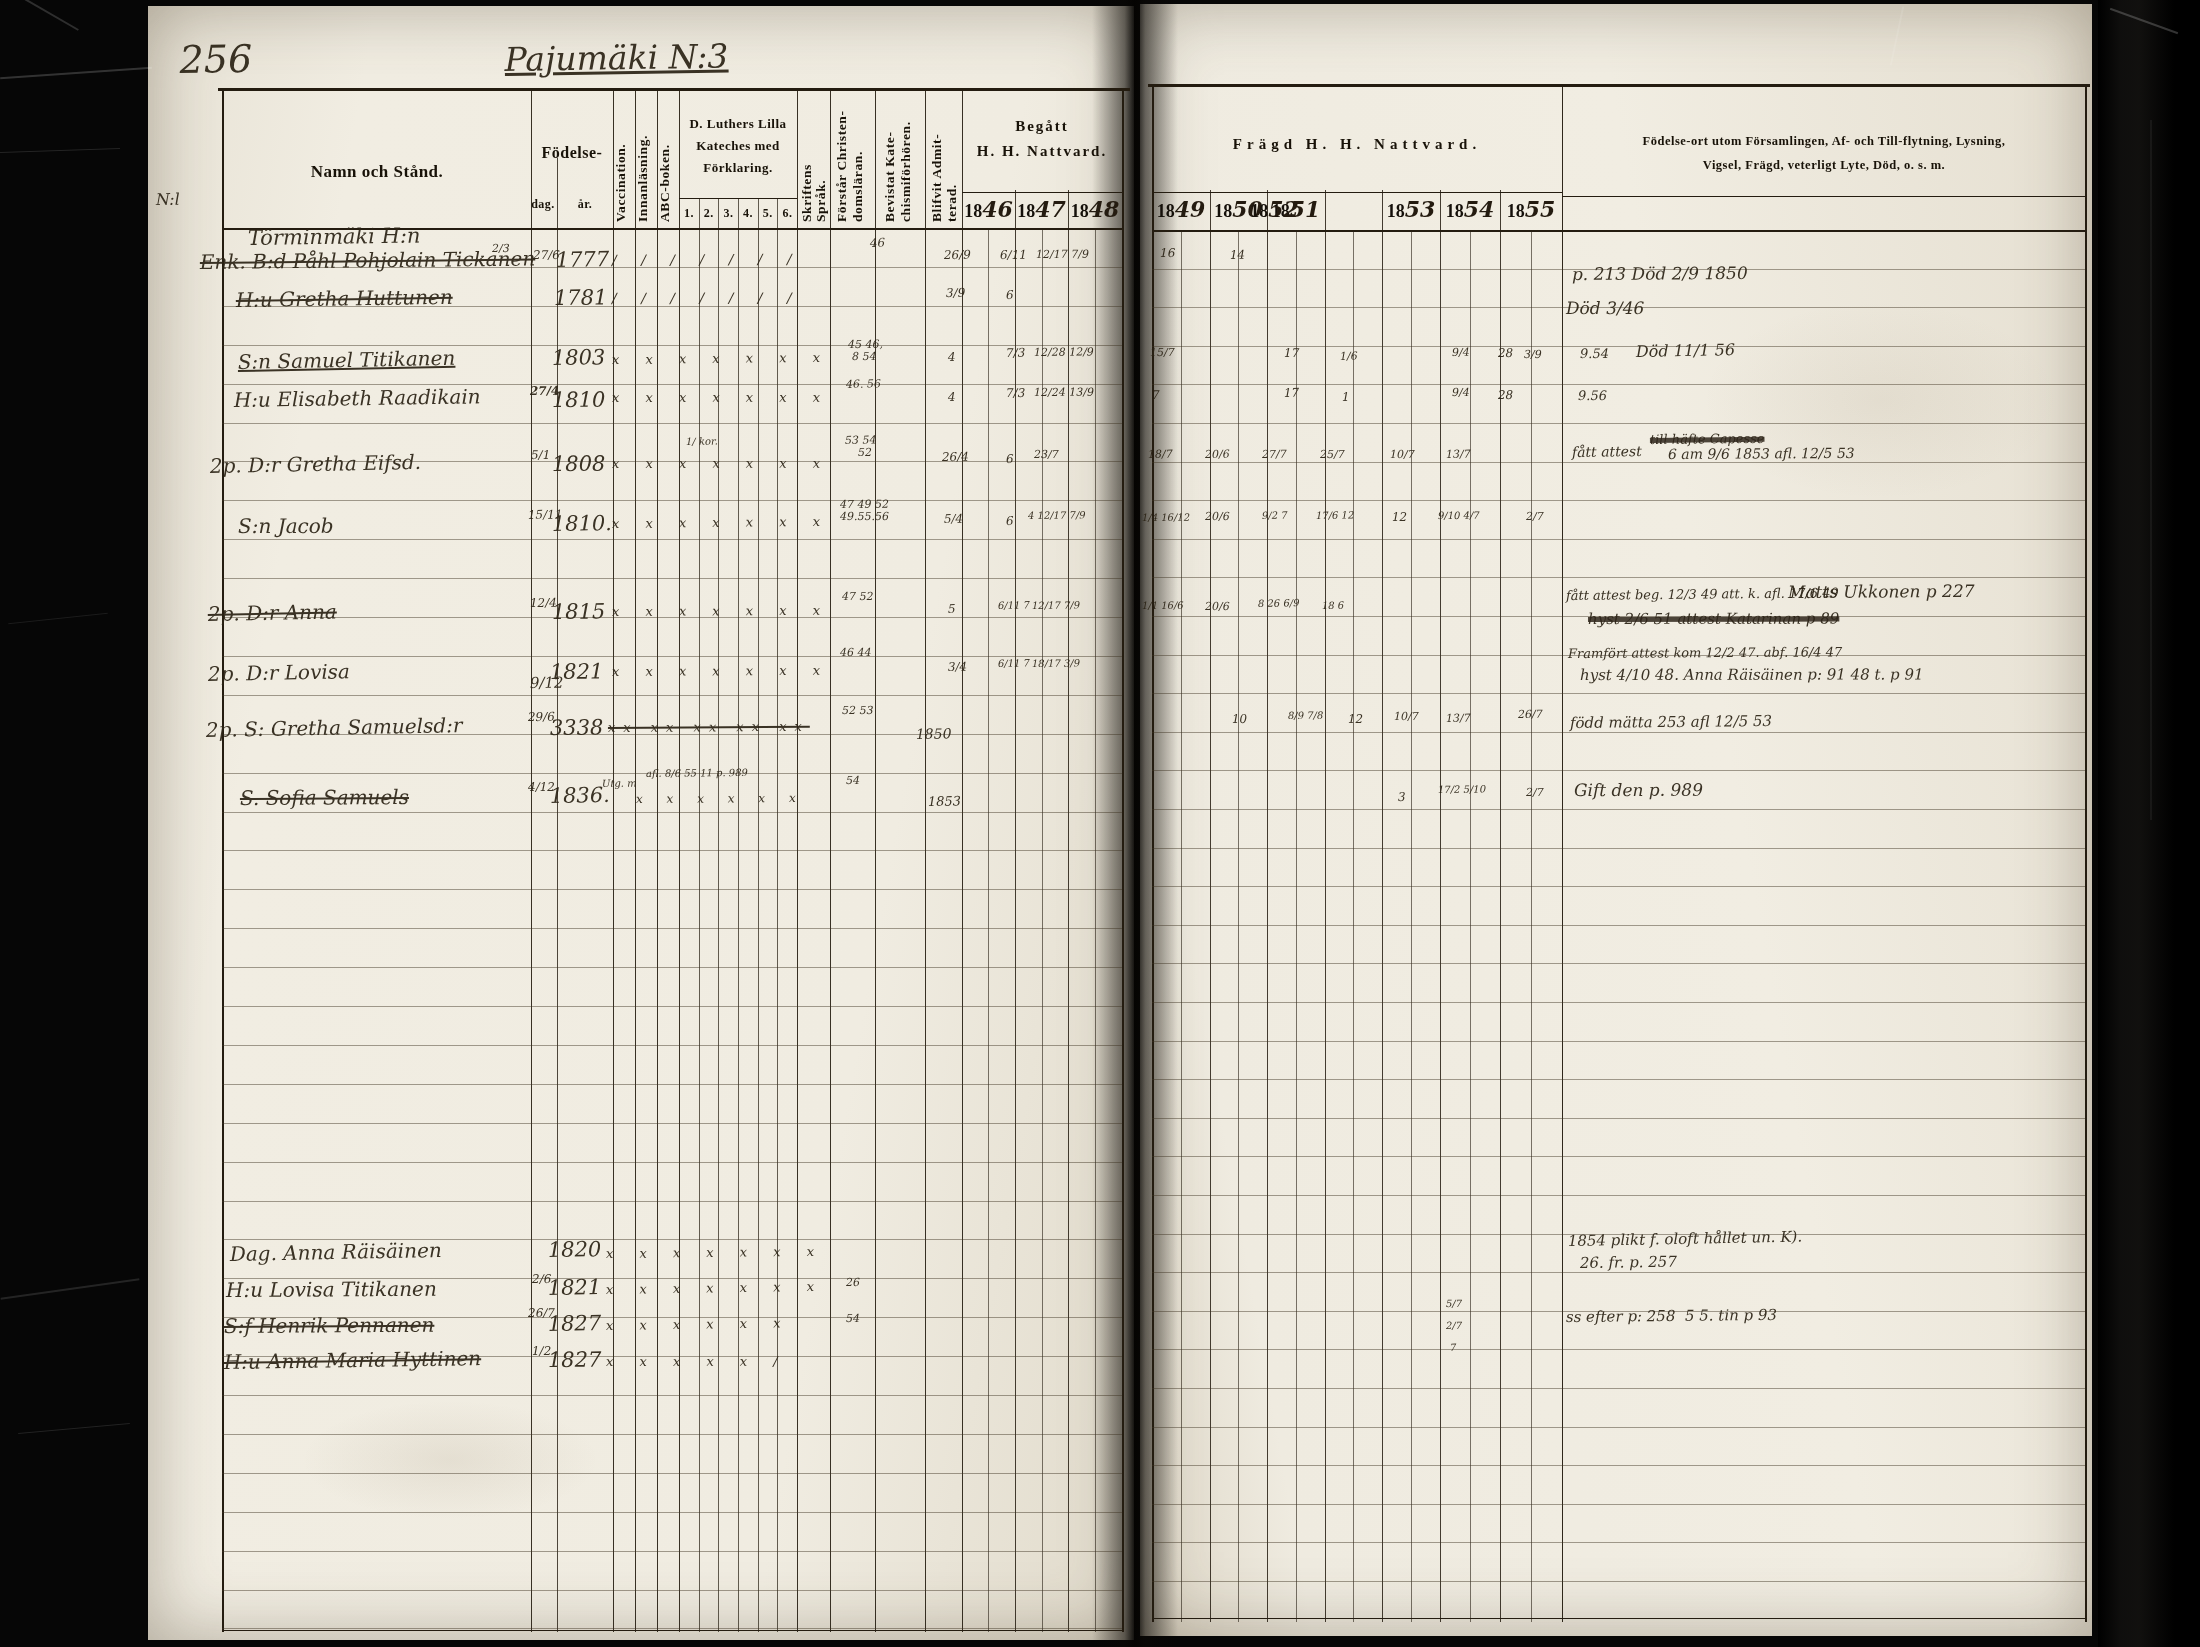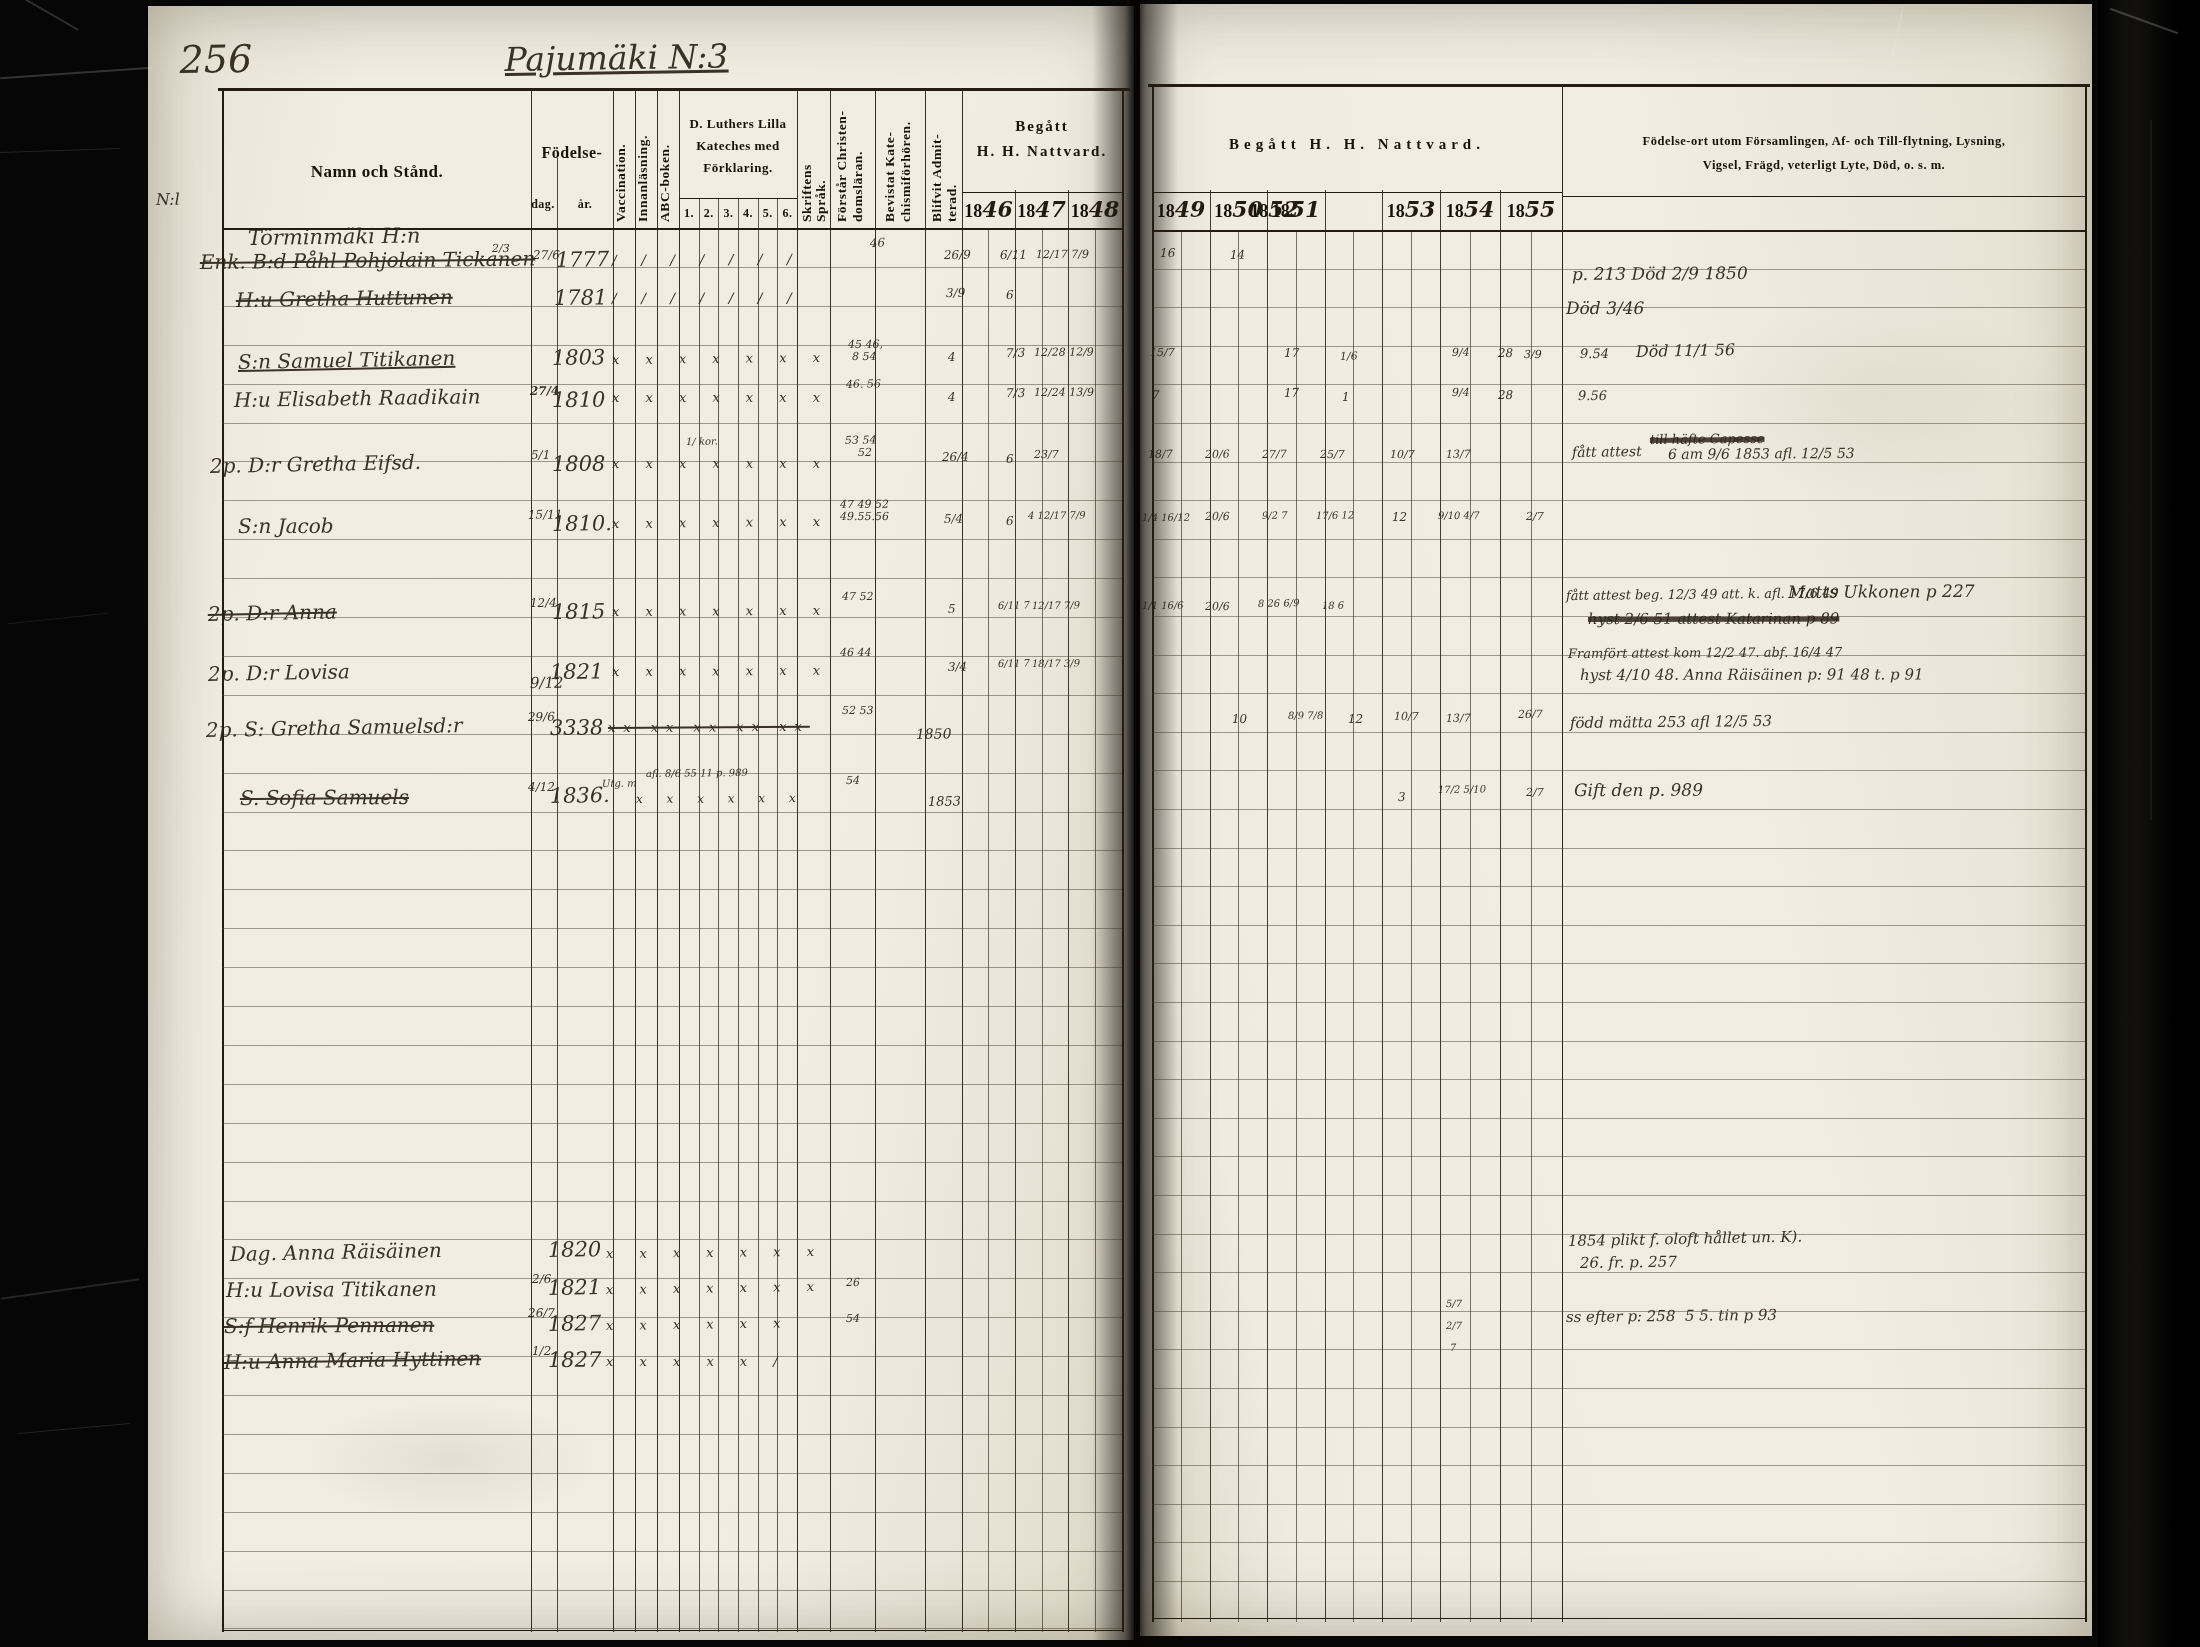--- a/index.html
+++ b/index.html
@@ -62,21 +62,21 @@
   <span class="vlab" style="left:834px;top:96px;height:126px;width:15px;">Förstår Christen-</span>
   <span class="vlab" style="left:850px;top:96px;height:126px;width:15px;">domsläran.</span>
   <span class="vlab" style="left:882px;top:96px;height:126px;width:15px;">Bevistat Kate-</span>
   <span class="vlab" style="left:898px;top:96px;height:126px;width:15px;">chismiförhören.</span>
   <span class="vlab" style="left:929px;top:96px;height:126px;width:15px;">Blifvit Admit-</span>
   <span class="vlab" style="left:944px;top:96px;height:126px;width:15px;">terad.</span>
 
   <span class="plabel pc" style="left:962px;top:118px;width:160px;font-size:15px;letter-spacing:2px;">Begått</span>
   <span class="plabel pc" style="left:962px;top:143px;width:160px;font-size:15px;letter-spacing:2px;">H. H. Nattvard.</span>
 
-  <span class="plabel pc" style="left:1152px;top:136px;width:410px;font-size:15px;letter-spacing:5px;">Begått H. H. Nattvard.</span>
+  <span class="plabel pc" style="left:1152px;top:136px;width:410px;font-size:15px;letter-spacing:5px;">Frägd H. H. Nattvard.</span>
 
   <span class="plabel pc" style="left:1568px;top:134px;width:512px;font-size:12.5px;">Födelse-ort utom Församlingen, Af- och Till-flytning, Lysning,</span>
   <span class="plabel pc" style="left:1568px;top:158px;width:512px;font-size:12.5px;">Vigsel, Frägd, veterligt Lyte, Död, o. s. m.</span>
 
   <div id="overlay">
       <div class="vl" style="left: 222px; top: 88px; width: 2px; height: 1544px; opacity: 1;"></div>
       <div class="vl" style="left: 531px; top: 88px; width: 1px; height: 1544px; opacity: 0.9;"></div>
       <div class="vl" style="left: 557px; top: 158px; width: 1px; height: 1474px; opacity: 0.8;"></div>
       <div class="vl" style="left: 613px; top: 88px; width: 1px; height: 1544px; opacity: 0.9;"></div>
       <div class="vl" style="left: 635px; top: 88px; width: 1px; height: 1544px; opacity: 0.9;"></div>

